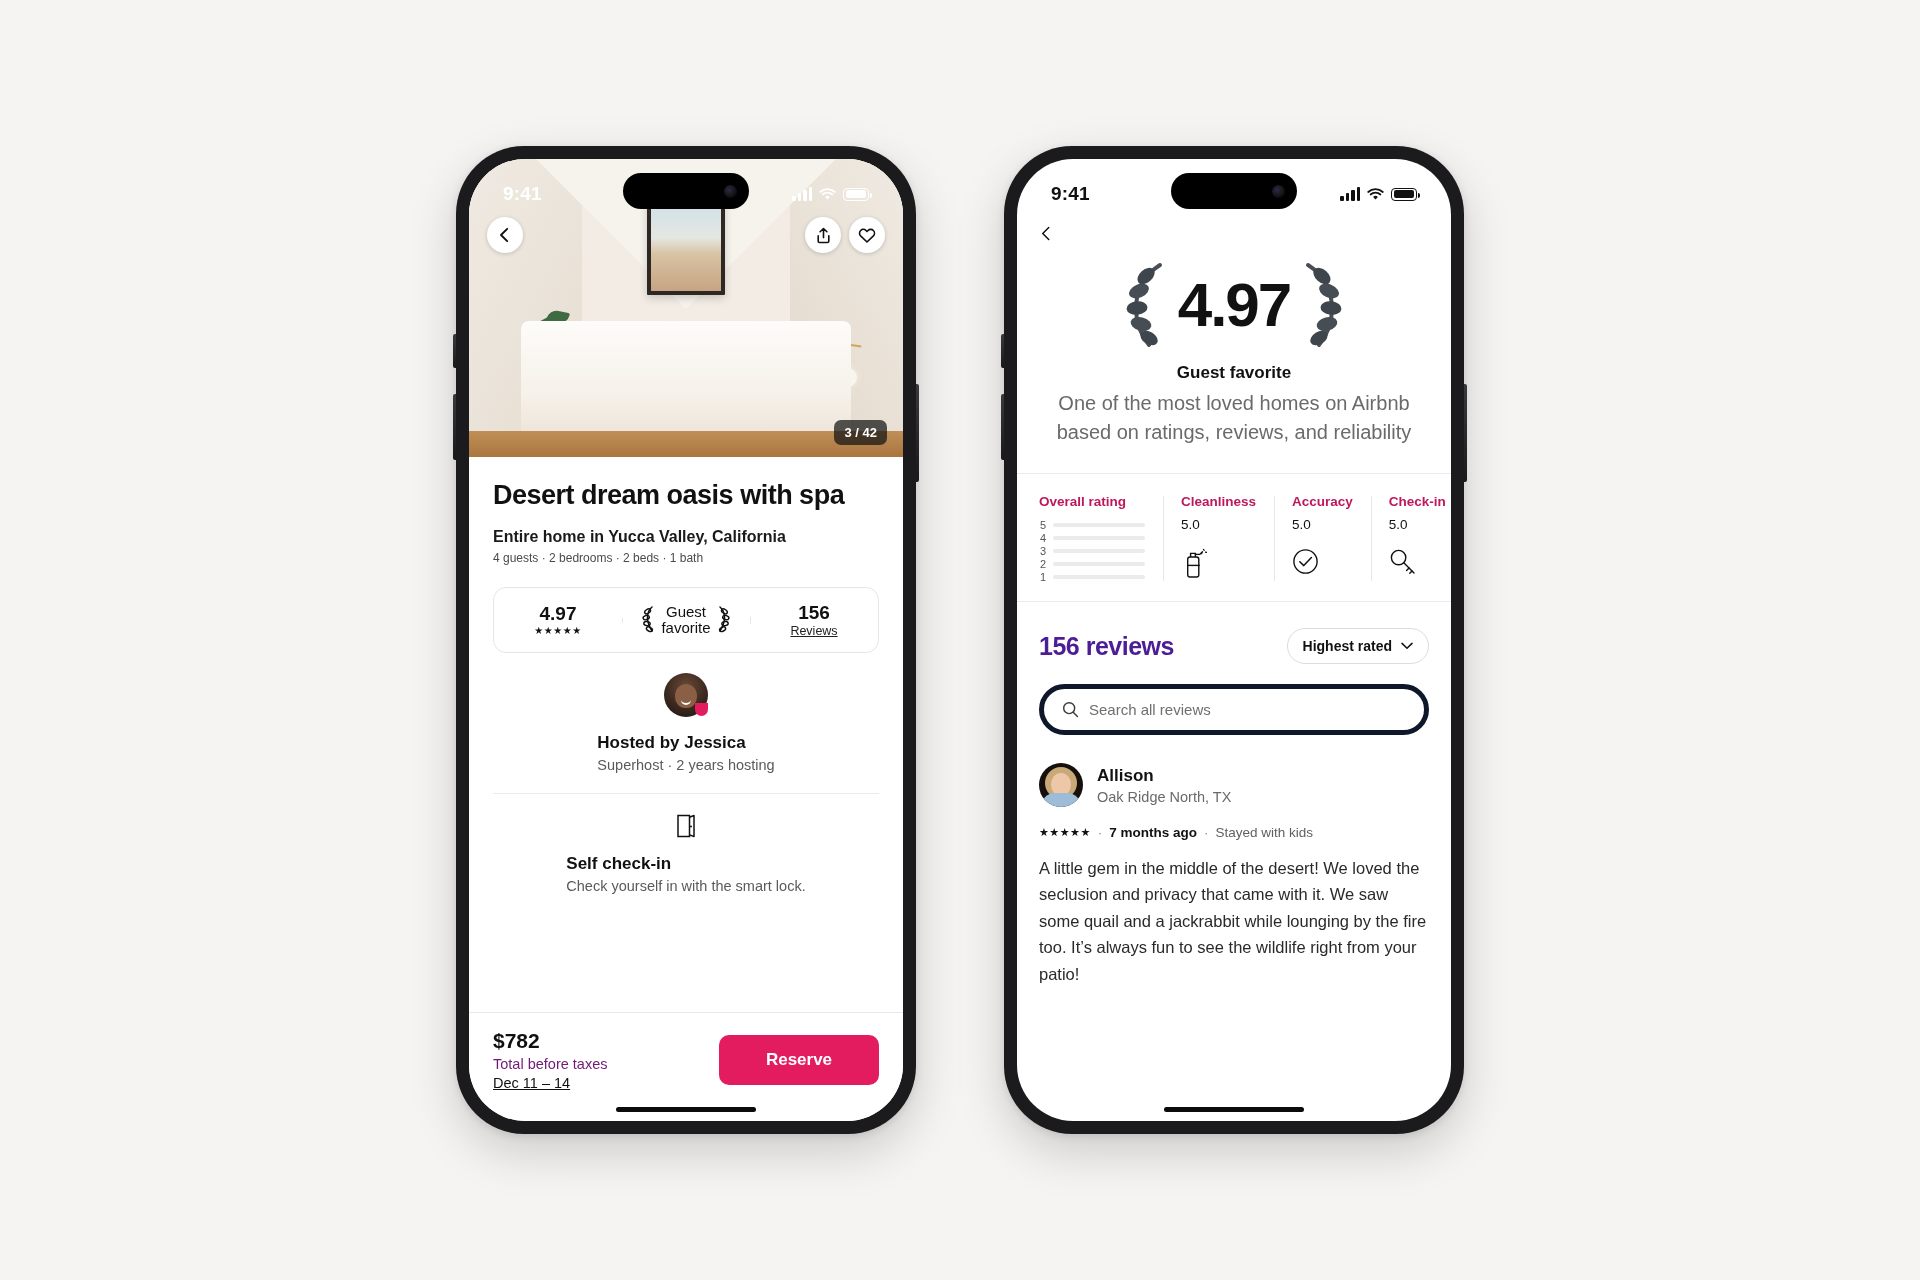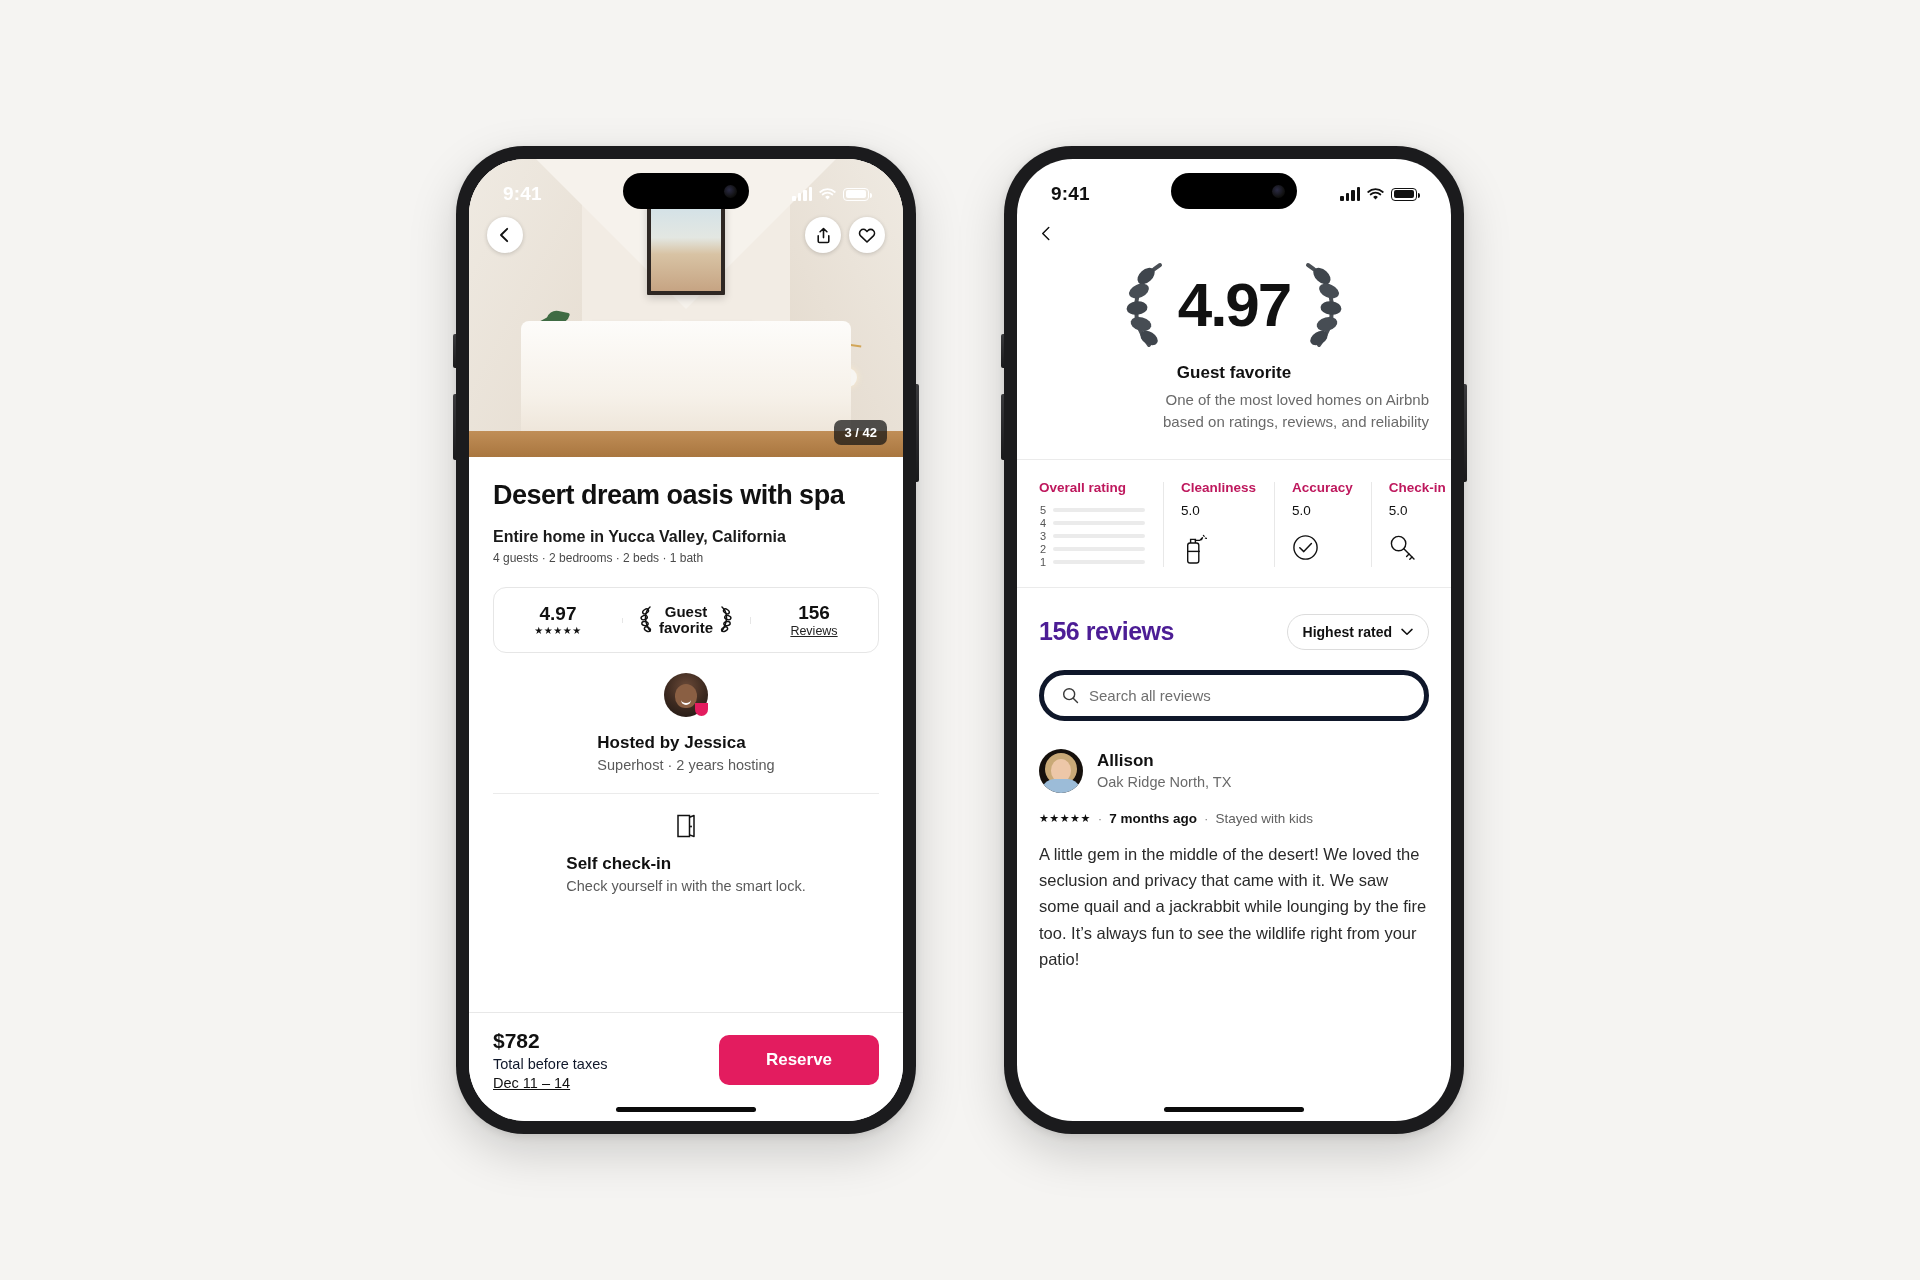--- a/index.html
+++ b/index.html
@@ -190,21 +190,21 @@
   .rc-cell {
     flex: 1; display:flex; flex-direction:column; align-items:center; justify-content:center;
     gap: 2px; position: relative;
   }
   .rc-cell + .rc-cell::before {
     content:""; position:absolute; left:0; top:14px; bottom:14px; width:1px; background:#e6e6e6;
   }
   .rc-score { font-size: 19px; font-weight: 700; color:#111; line-height:1; }
   .rc-stars { font-size: 10px; color:#111; letter-spacing:.5px; }
   .rc-gf { display:flex; align-items:center; justify-content:center; gap:4px; }
-  .rc-gf-text { font-size: 15px; font-weight: 700; color:#111; line-height:1.12; text-align:center; }
+  .rc-gf-text { font-size: 15px; font-weight: 400; color:#111; line-height:1.12; text-align:center; }
   .rc-count { font-size: 19px; font-weight: 700; color:#111; line-height:1; }
   .rc-label { font-size: 12.5px; color:#222; text-decoration: underline; }
 
   .row {
     display:flex; align-items:center; gap: 16px;
     padding: 20px 0; border-bottom: 1px solid #ebebeb; flex-direction: column;
   }
   .row:last-of-type { border-bottom: none; }
   .avatar-host {
     width: 44px; height: 44px; border-radius: 50%; flex:none; position: relative;
@@ -227,21 +227,21 @@
   .row-title { font-size: 17px; font-weight: 700; color:#111; }
   .row-sub { font-size: 14.5px; color:#5a5a5a; margin-top: 4px; }
   .row-icon { width: 26px; flex:none; display:flex; align-items:center; justify-content:center; }
 
   .bottombar {
     flex: none; border-top: 1px solid #e8e8e8;
     padding: 16px 24px 30px; display:flex; align-items:center; justify-content:space-between;
     background:#fff;
   }
   .price { font-size: 21px; font-weight: 700; color:#111; }
-  .price-sub { font-size: 14.5px; color:#0f172a; margin-top: 3px; }
+  .price-sub { font-size: 14.5px; color:#701a75; margin-top: 3px; }
   .price-dates { font-size: 14.5px; color:#111; text-decoration: underline; margin-top: 3px; font-weight:500; }
   .reserve {
     background: #e31c5f; color:#fff; border:none; cursor:pointer;
     font-size: 17px; font-weight: 700; font-family: inherit;
     padding: 15px 0; width: 160px; border-radius: 10px;
   }
 
   
   .r-top { padding: 58px 22px 0; flex: none; }
   .r-back { width: 32px; height: 32px; display:flex; align-items:center; cursor:pointer; }
@@ -249,21 +249,21 @@
     display:flex; align-items:center; justify-content:center; gap: 6px;
     margin-top: 10px;
   }
   .big-score {
     font-size: 62px; font-weight: 700; color:#111; letter-spacing: -2px; line-height: 1;
   }
   .gf-title {
     text-align:center; font-size: 17px; font-weight: 700; color:#111; margin-top: 12px;
   }
   .gf-desc {
-    text-align:right; font-size: 15px; color: #6a6a6a; line-height: 1.45; margin-top: 6px;
+    text-align:center; font-size: 20px; color: #6a6a6a; line-height: 1.45; margin-top: 6px;
   }
 
   .breakdown {
     display:flex; margin-top: 26px; border-top: 1px solid #ebebeb;
     padding: 20px 0 18px 22px; gap: 0; flex: none; overflow: hidden;
   }
   .bd-col { padding-right: 18px; position: relative; flex: none; }
   .bd-col + .bd-col { padding-left: 18px; }
   .bd-col + .bd-col::before {
     content:""; position:absolute; left:0; top:2px; bottom:2px; width:1px; background:#e8e8e8;

